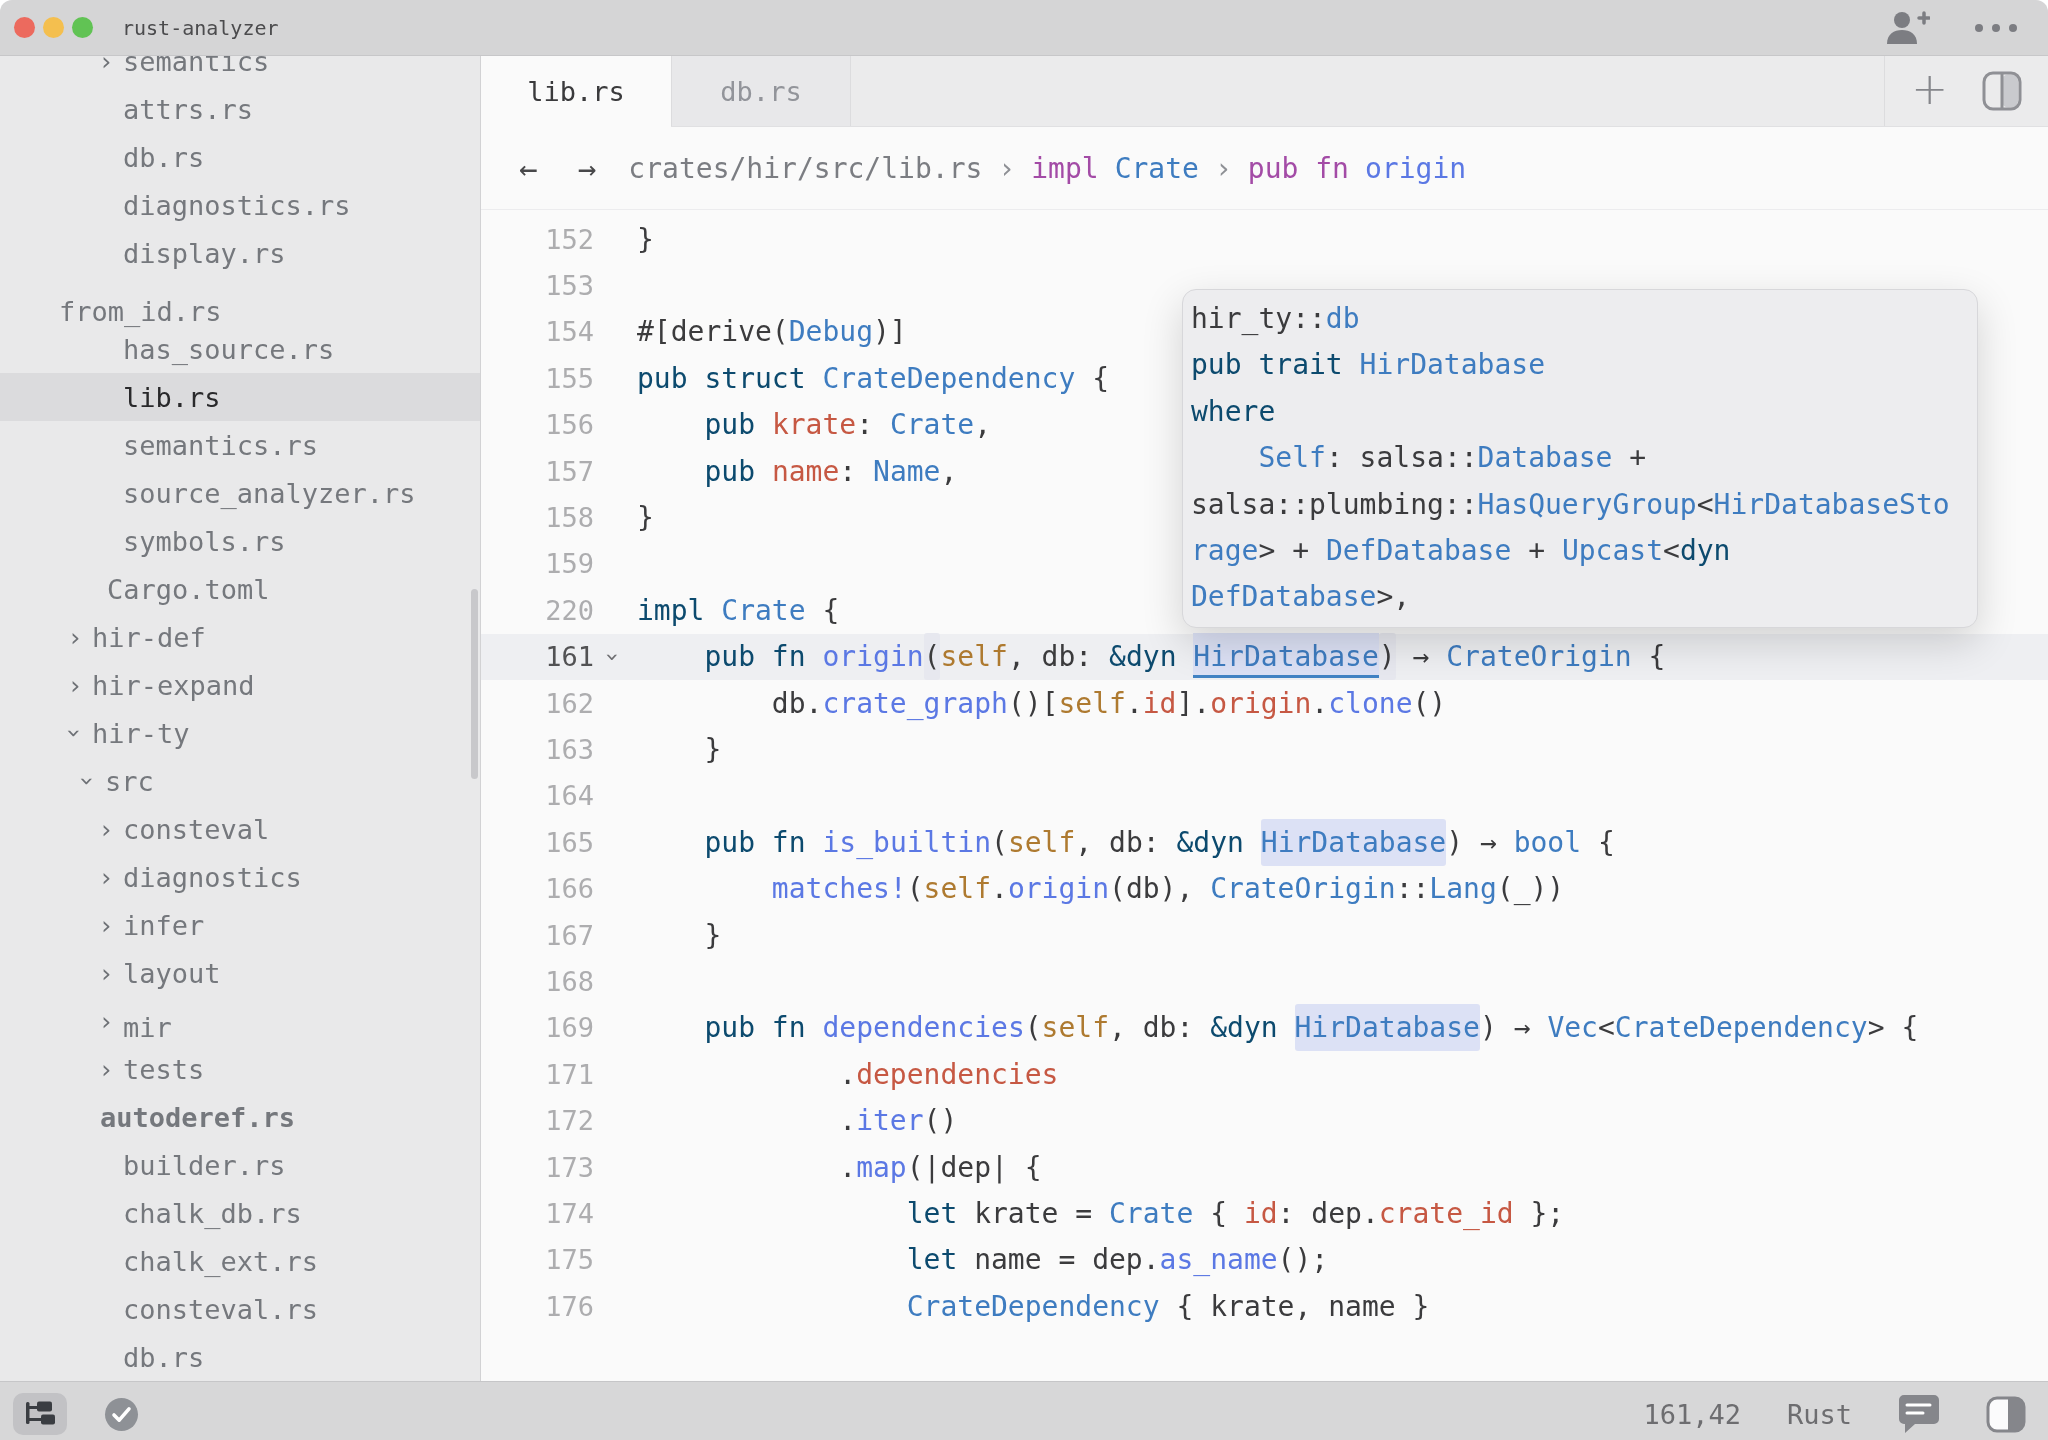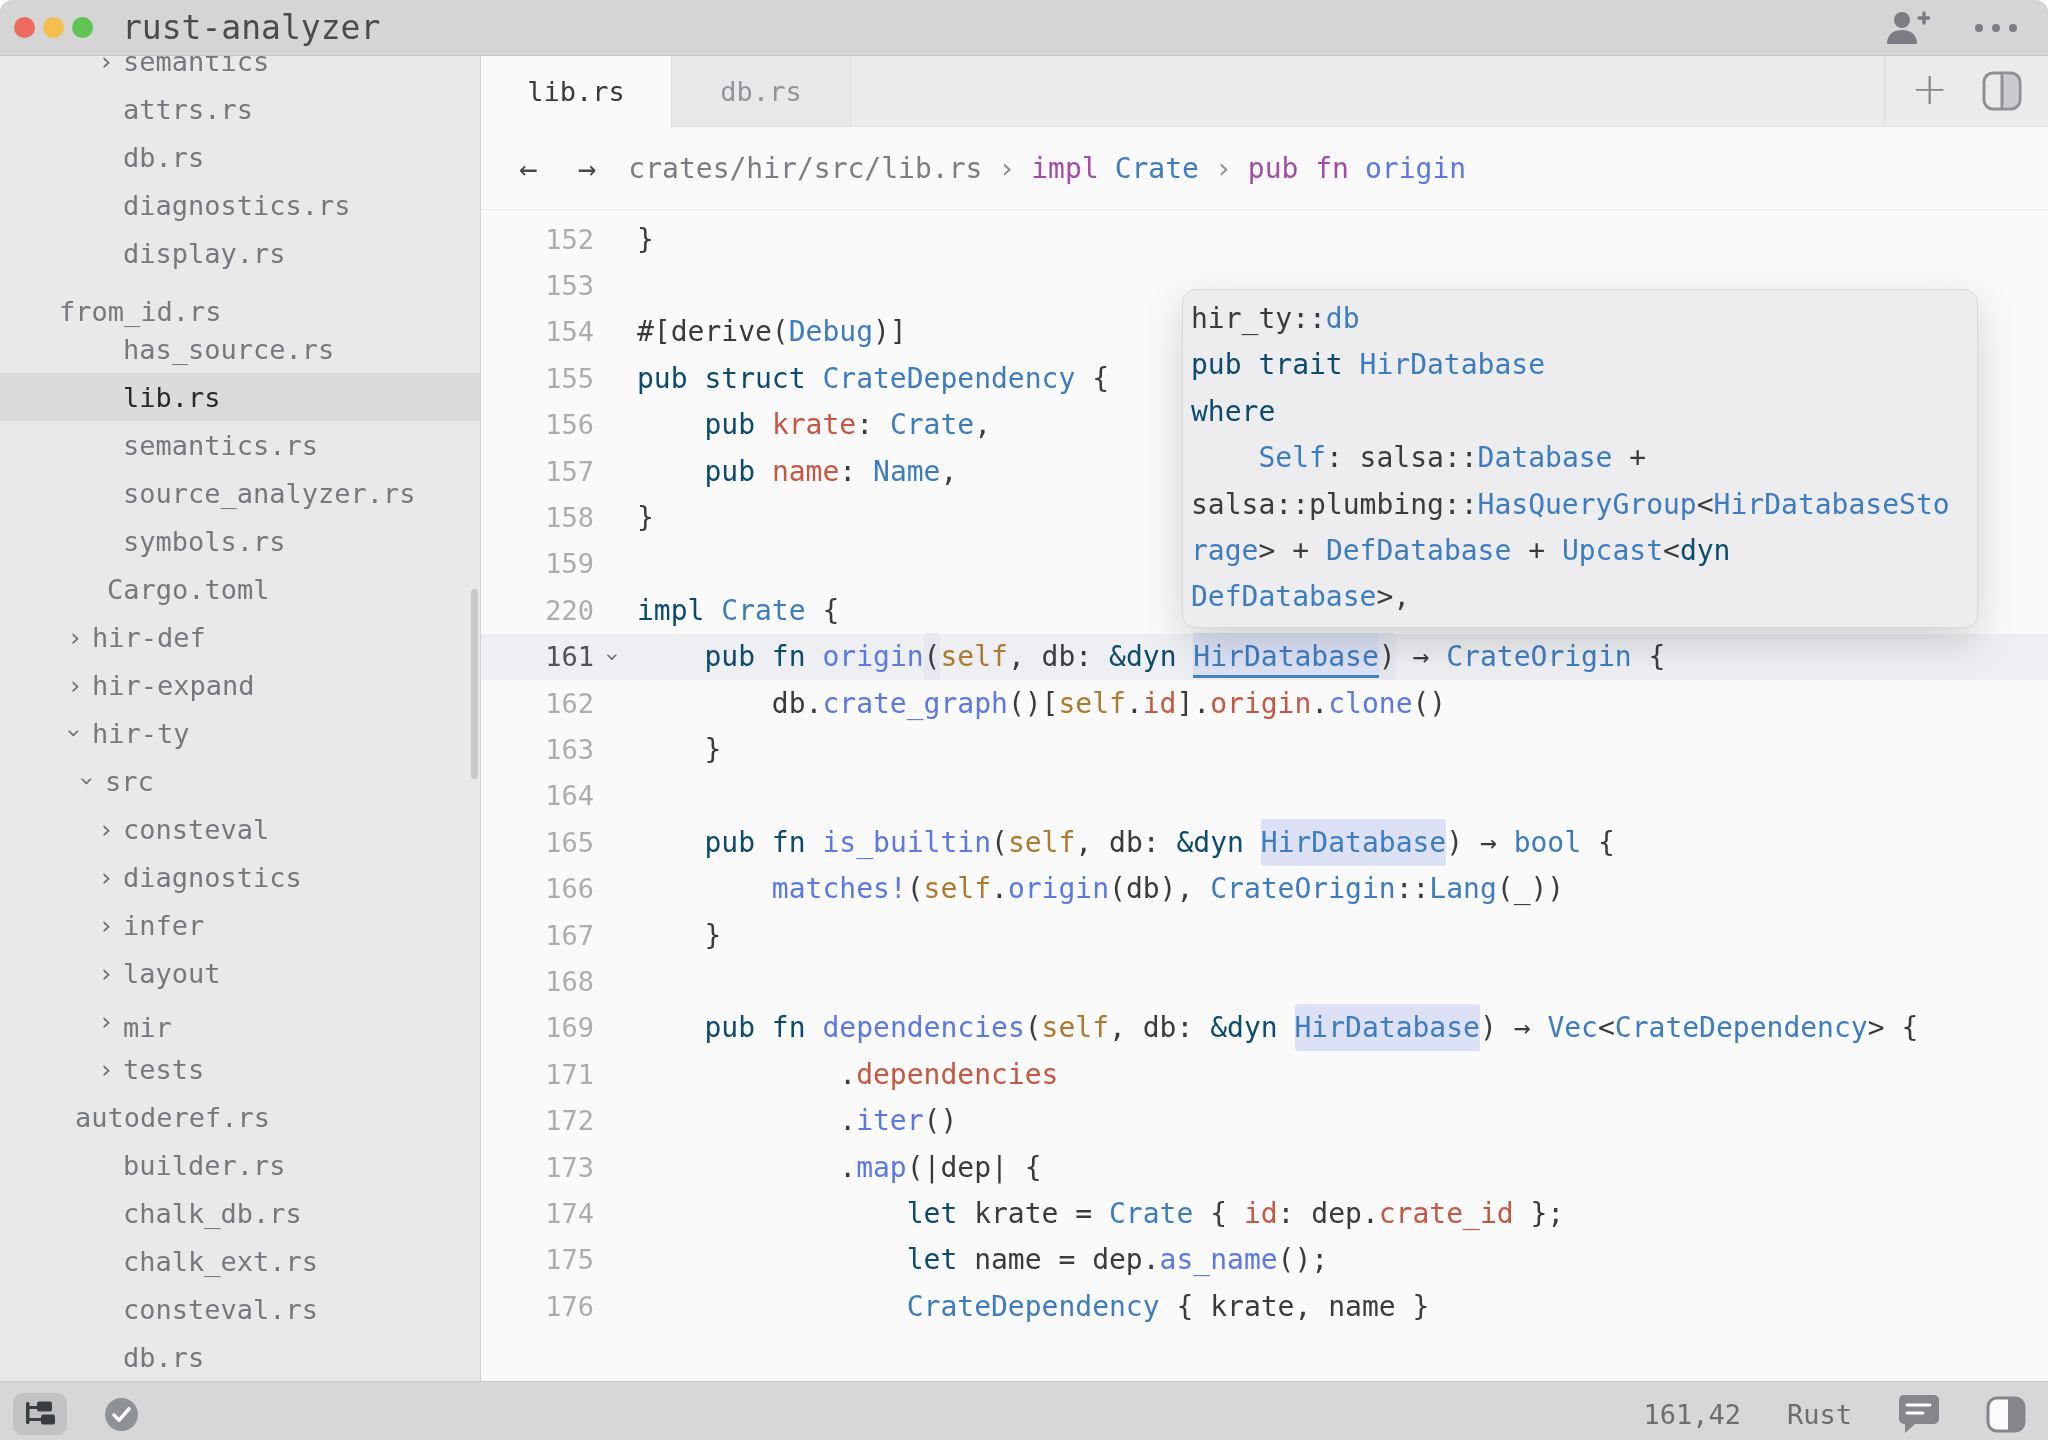--- a/index.html
+++ b/index.html
@@ -9,21 +9,21 @@
     border-radius:12px 12px 0 0;background:#fafafa;
     font-family:"DejaVu Sans Mono",monospace;
   }
   
   .titlebar{height:56px;background:#d5d5d6;border-bottom:1px solid #c7c7c9;display:flex;align-items:center;position:relative;}
   .lights{display:flex;gap:8px;margin-left:14px;}
   .light{width:21px;height:21px;border-radius:50%;}
   .light.red{background:#ec6a5e;}
   .light.yellow{background:#f4bf4f;}
   .light.green{background:#61c354;}
-  .win-title{position:absolute;left:122px;font-size:33px;color:#4b4b4d;}
+  .win-title{position:absolute;left:122px;font-size:20px;color:#4b4b4d;}
   .title-actions{margin-left:auto;display:flex;align-items:center;gap:44px;margin-right:30px;}
   
   .bodyrow{display:flex;height:1325px;}
   .sidebar{width:481px;flex:none;background:#e9e9ea;border-right:1px solid #d2d2d4;position:relative;overflow:hidden;}
   .tree{margin-top:-19px;}
   .tree-row{height:48px;display:flex;align-items:center;position:relative;font-size:27px;color:#75787d;white-space:pre;cursor:default;}
   .tree-row.selected{background:#dbdbdd;color:#29292b;}
   .chev{position:absolute;top:0;height:48px;width:22px;display:flex;align-items:center;justify-content:center;font-size:25px;color:#6e7176;}
   .chev.down{transform:rotate(90deg);}
   .tree-label{display:block;}
@@ -128,21 +128,21 @@
           <div class="tree-row"><span class="chev" style="left: 64px;">›</span><span class="tree-label" style="padding-left: 92px;">hir-def</span></div>
           <div class="tree-row"><span class="chev" style="left: 64px;">›</span><span class="tree-label" style="padding-left: 92px;">hir-expand</span></div>
           <div class="tree-row"><span class="chev down" style="left: 64px;">›</span><span class="tree-label" style="padding-left: 92px;">hir-ty</span></div>
           <div class="tree-row"><span class="chev down" style="left: 77px;">›</span><span class="tree-label" style="padding-left: 105px;">src</span></div>
           <div class="tree-row"><span class="chev" style="left: 95px;">›</span><span class="tree-label" style="padding-left: 123px;">consteval</span></div>
           <div class="tree-row"><span class="chev" style="left: 95px;">›</span><span class="tree-label" style="padding-left: 123px;">diagnostics</span></div>
           <div class="tree-row"><span class="chev" style="left: 95px;">›</span><span class="tree-label" style="padding-left: 123px;">infer</span></div>
           <div class="tree-row"><span class="chev" style="left: 95px;">›</span><span class="tree-label" style="padding-left: 123px;">layout</span></div>
           <div class="tree-row"><span class="chev" style="left: 95px;">›</span><span class="tree-label" style="padding-left: 123px; margin-top: 12px;">mir</span></div>
           <div class="tree-row"><span class="chev" style="left: 95px;">›</span><span class="tree-label" style="padding-left: 123px;">tests</span></div>
-          <div class="tree-row"><span class="tree-label" style="padding-left: 75px;">autoderef.rs</span></div>
+          <div class="tree-row"><span class="tree-label" style="padding-left: 100px; font-weight: bold;">autoderef.rs</span></div>
           <div class="tree-row"><span class="tree-label" style="padding-left: 123px;">builder.rs</span></div>
           <div class="tree-row"><span class="tree-label" style="padding-left: 123px;">chalk_db.rs</span></div>
           <div class="tree-row"><span class="tree-label" style="padding-left: 123px;">chalk_ext.rs</span></div>
           <div class="tree-row"><span class="tree-label" style="padding-left: 123px;">consteval.rs</span></div>
           <div class="tree-row"><span class="tree-label" style="padding-left: 123px;">db.rs</span></div>
         </div>
       <div class="scroll-thumb"></div>
     </div>
 
     <div class="main">

